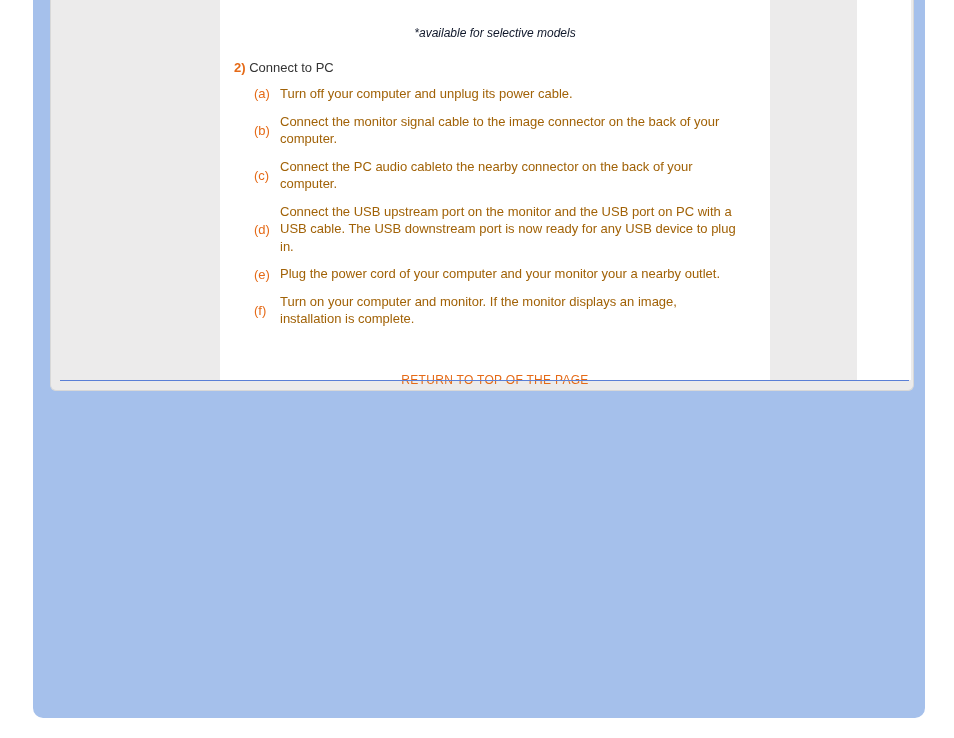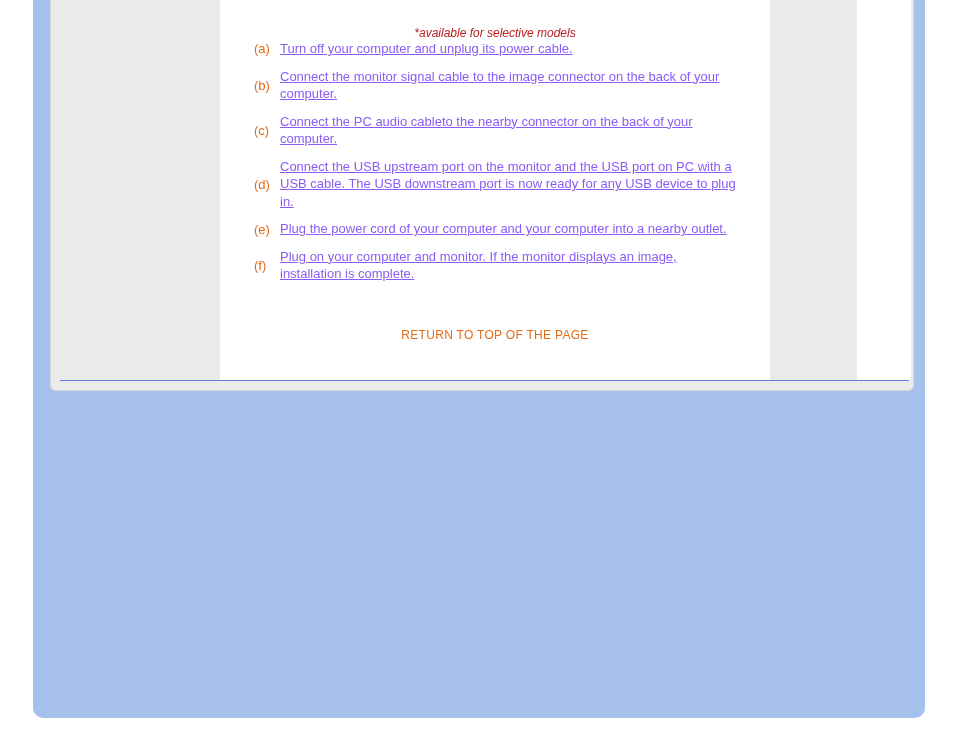--- a/index.html
+++ b/index.html
@@ -49,21 +49,21 @@
       position: absolute;
       left: 857px;
       top: 0;
       width: 54px;
       height: 380px;
       background: #ffffff;
     }
     .note-line {
       text-align: center;
       font-style: italic;
-      color: #b91c1c;
+      color: #0f172a;
       font-size: 12px;
       padding-top: 26px;
     }
     .step-header {
       padding: 20px 0 10px 14px;
       font-size: 13px;
       color: #333;
     }
     .step-num {
       color: #e56a17;
@@ -79,25 +79,24 @@
       margin-bottom: 10px;
     }
     .substep .letter {
       color: #e56a17;
       width: 46px;
       flex-shrink: 0;
       font-size: 13px;
       padding-left: 20px;
     }
     .substep .text {
-      color: #8b5cf6;
+      color: #a16207;
       font-size: 13px;
       line-height: 1.35;
       flex: 1;
-      text-decoration: underline;
     }
     .return-link {
       text-align: center;
       margin-top: 45px;
     }
     .return-link a {
       color: #e56a17;
       font-size: 12px;
       text-decoration: none;
       letter-spacing: 0.3px;
@@ -117,45 +116,49 @@
 <div class="page-bg">
   <div class="blue-area"></div>
 
   <div class="content-card"></div>
 
   <div class="right-white-strip"></div>
 
   <div class="inner-white">
     <div class="note-line">*available for selective models</div>
 
+    <div class="step-header">
+      <span class="step-num">2)</span>
+      <span>Connect to PC</span>
+    </div>
 
     <div class="substeps">
       <div class="substep">
         <div class="letter">(a)</div>
         <div class="text">Turn off your computer and unplug its power cable.</div>
       </div>
       <div class="substep">
         <div class="letter">(b)</div>
         <div class="text">Connect the monitor signal cable to the image connector on the back of your computer.</div>
       </div>
       <div class="substep">
         <div class="letter">(c)</div>
         <div class="text">Connect the PC audio cableto the nearby connector on the back of your computer.</div>
       </div>
       <div class="substep">
         <div class="letter">(d)</div>
         <div class="text">Connect the USB upstream port on the monitor and the USB port on PC with a USB cable. The USB downstream port is now ready for any USB device to plug in.</div>
       </div>
       <div class="substep">
         <div class="letter">(e)</div>
-        <div class="text">Plug the power cord of your computer and your computer into a nearby outlet.</div>
+        <div class="text">Plug the power cord of your computer and your monitor your a nearby outlet.</div>
       </div>
       <div class="substep">
         <div class="letter">(f)</div>
-        <div class="text">Plug on your computer and monitor. If the monitor displays an image, installation is complete.</div>
+        <div class="text">Turn on your computer and monitor. If the monitor displays an image, installation is complete.</div>
       </div>
     </div>
 
     <div class="return-link">
       <a href="#">RETURN TO TOP OF THE PAGE</a>
     </div>
   </div>
 
   <div class="blue-divider"></div>
 </div>

